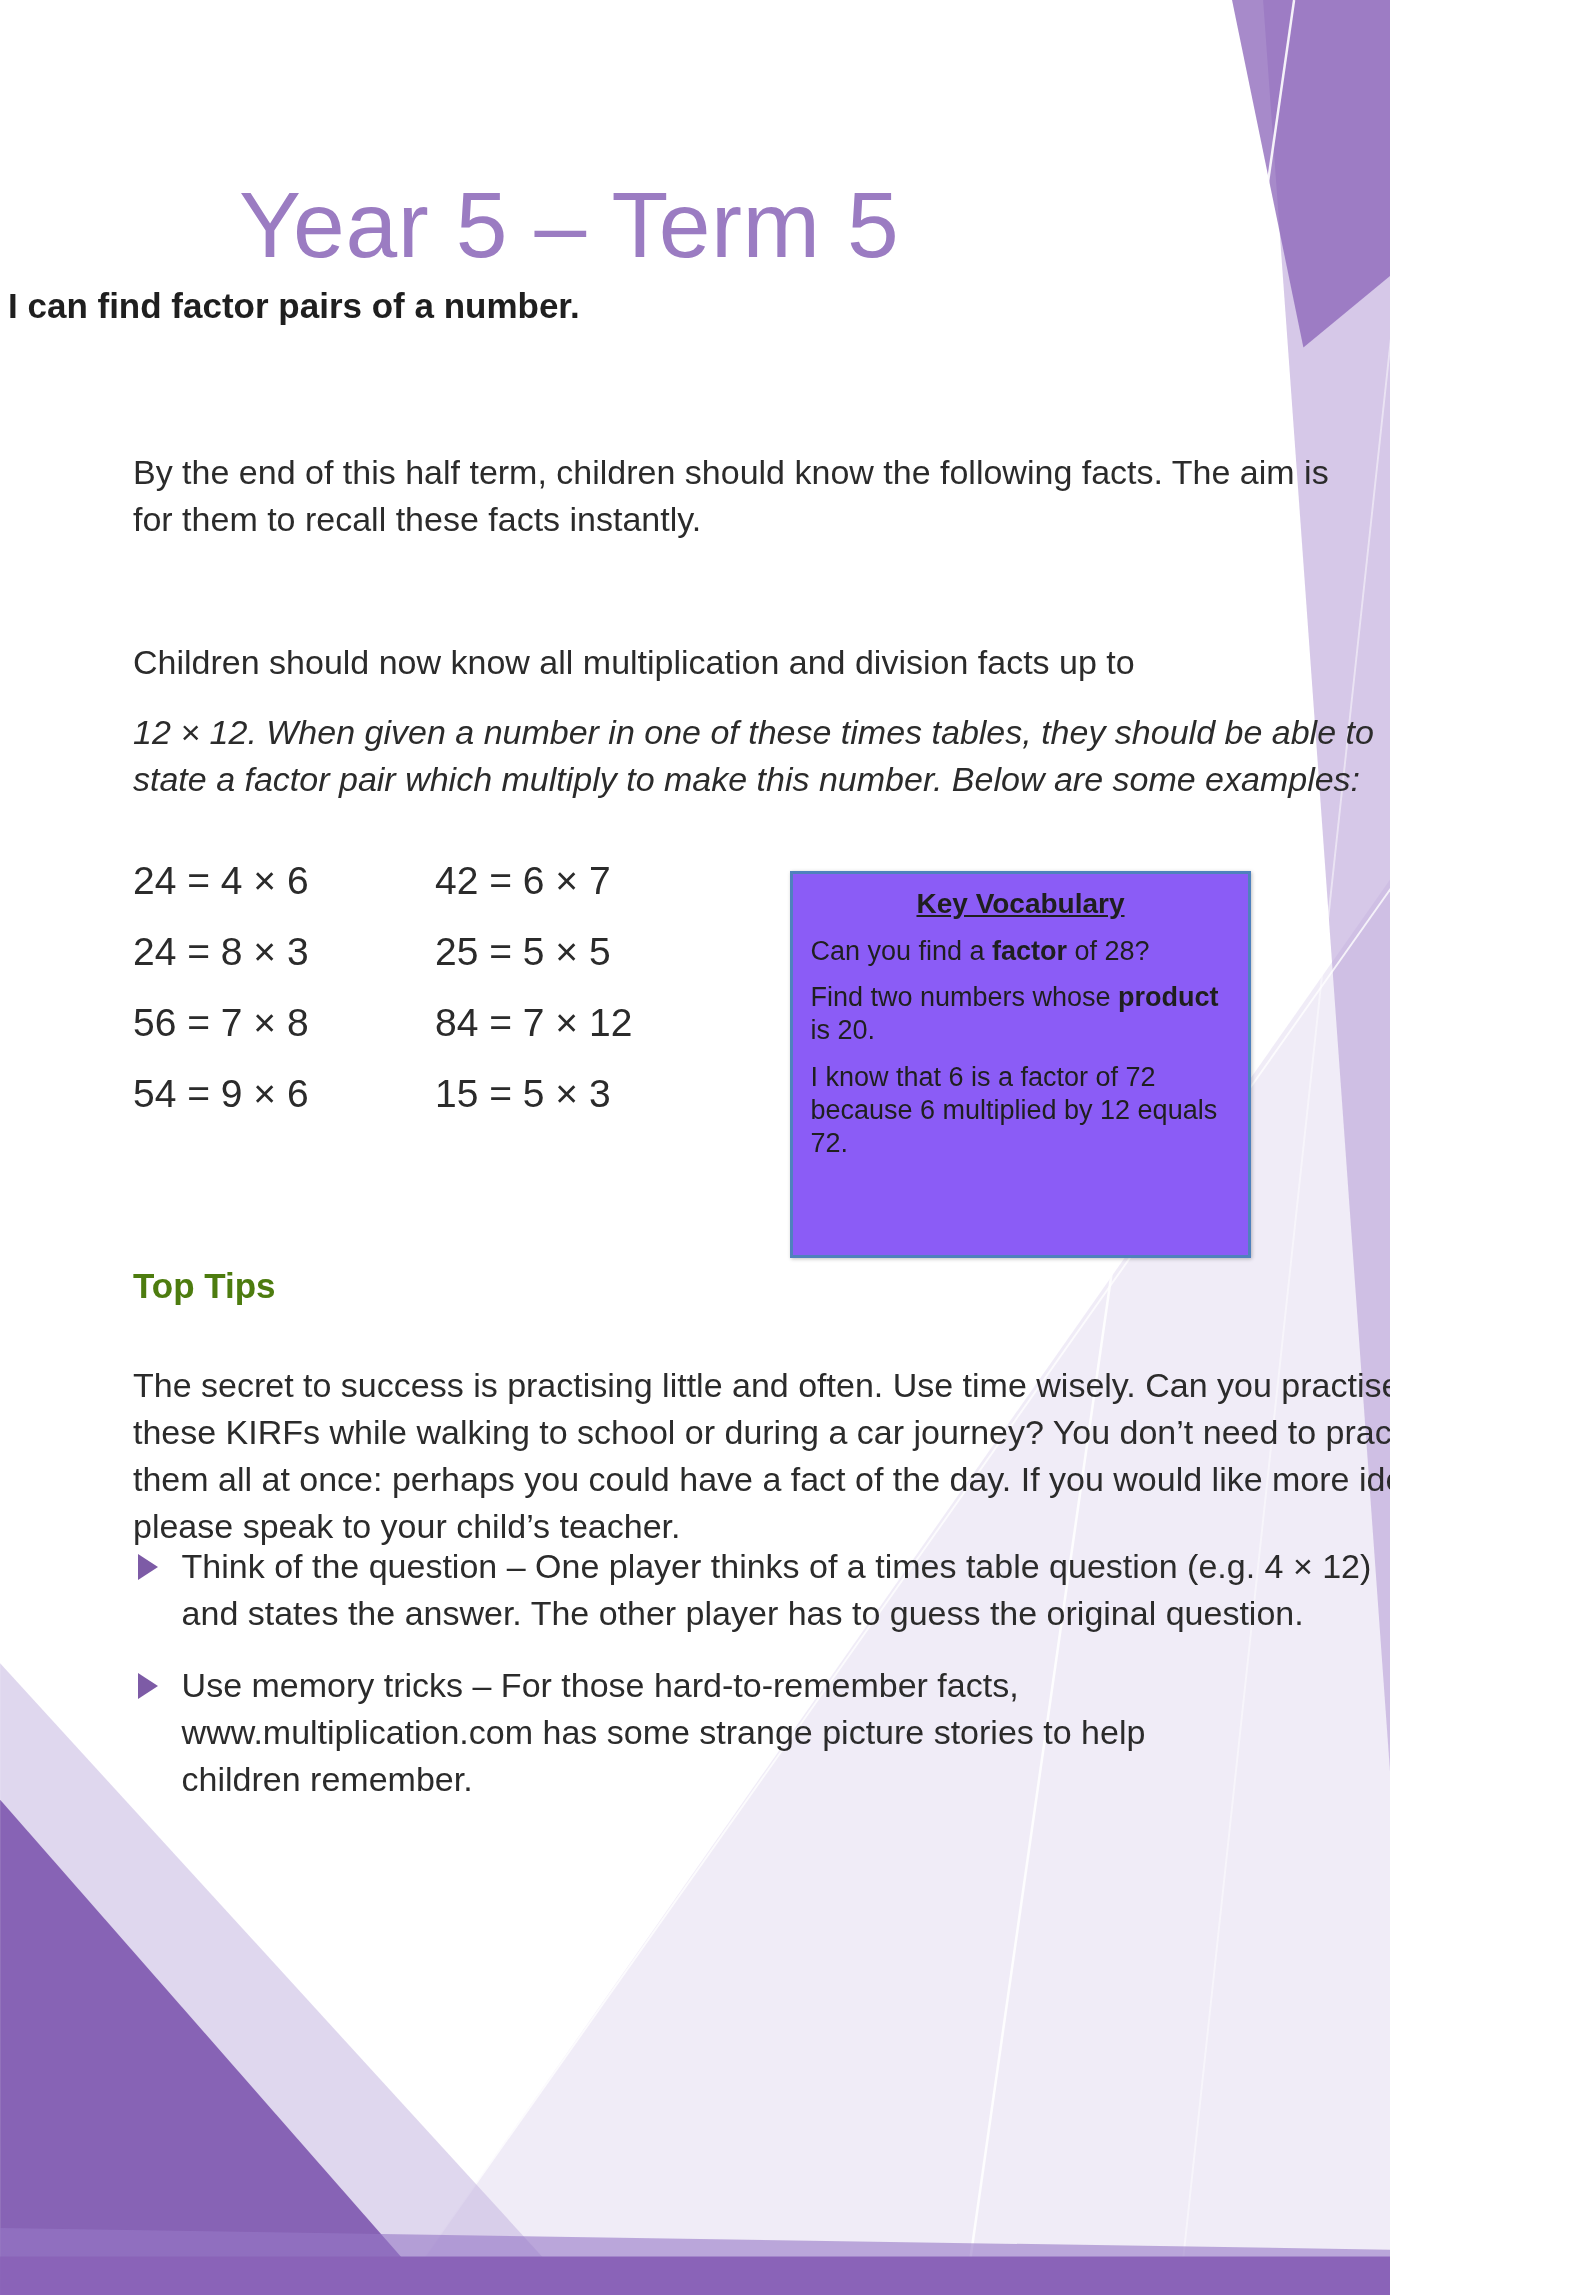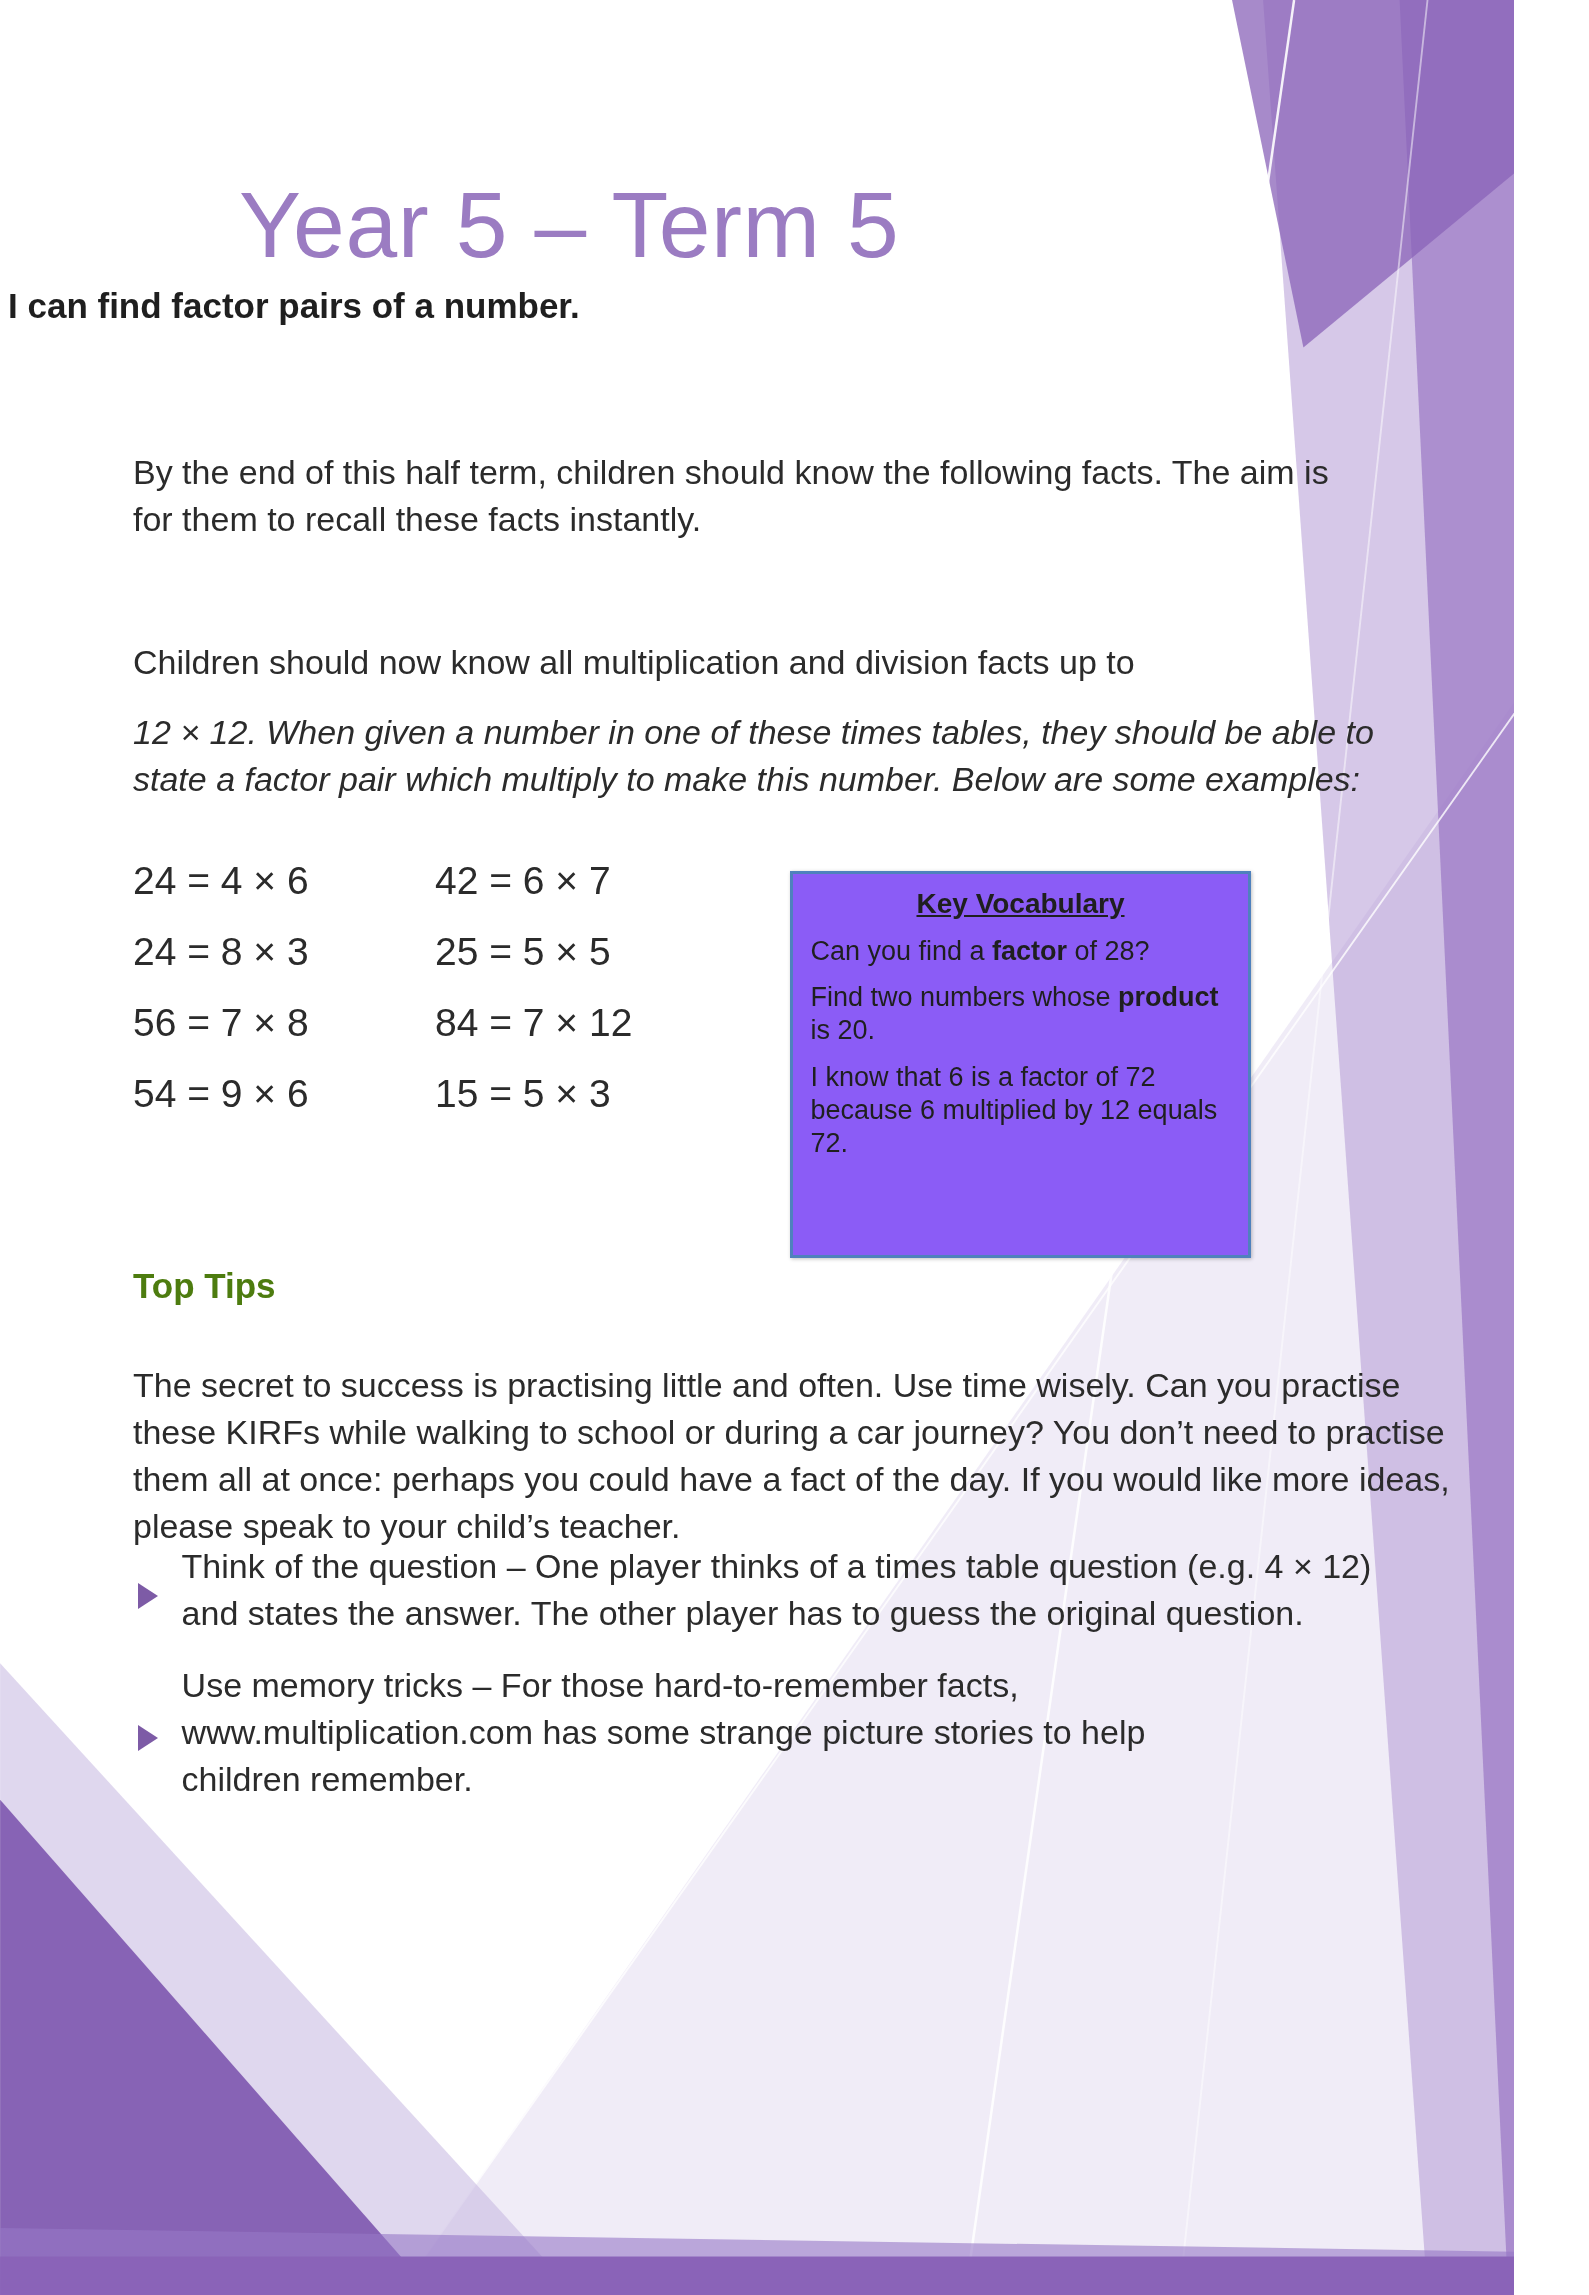--- a/index.html
+++ b/index.html
@@ -1,18 +1,18 @@
 <!DOCTYPE html>
 <html style="font-size:10px"><head>
 <meta charset="utf-8">
 <style>
   html, body { margin: 0; padding: 0; background: #ffffff; }
   .slide {
     position: relative;
-    width: 1514px;
+    width: 1390px;
     height: 2295px;
     background: #ffffff;
     overflow: hidden;
     font-family: "Liberation Sans", sans-serif;
     color: #2b2b2b;
   }
   .decor {
     position: absolute;
     inset: 0;
     z-index: 0;
@@ -102,21 +102,21 @@
     width: 1347px;
   }
   .bullets {
     position: absolute;
     left: 138px;
     top: 1543px;
     width: 1353px;
   }
   .bullet {
     display: flex;
-    align-items: center;
+    align-items: flex-start;
     gap: 23.6px;
     margin-bottom: 25px;
   }
   .bullet-arrow {
     width: 0; height: 0;
     border-left: 20px solid #7d5ba6;
     border-top: 13px solid transparent;
     border-bottom: 13px solid transparent;
     margin-top: 11.2px;
     flex: 0 0 auto;

